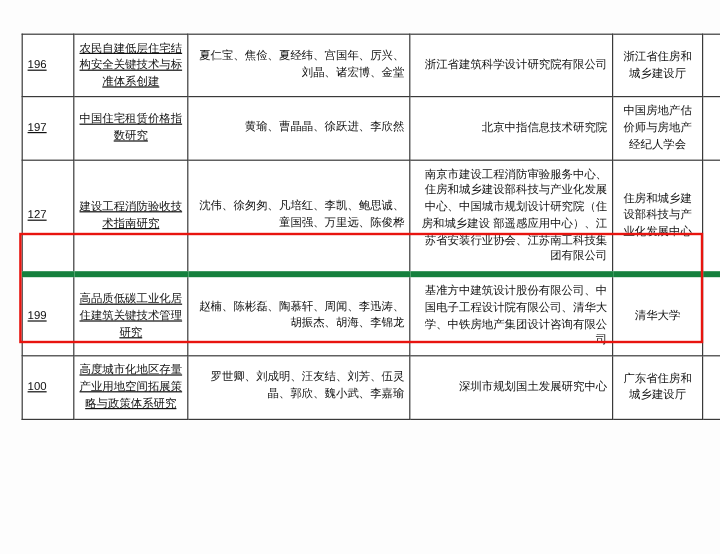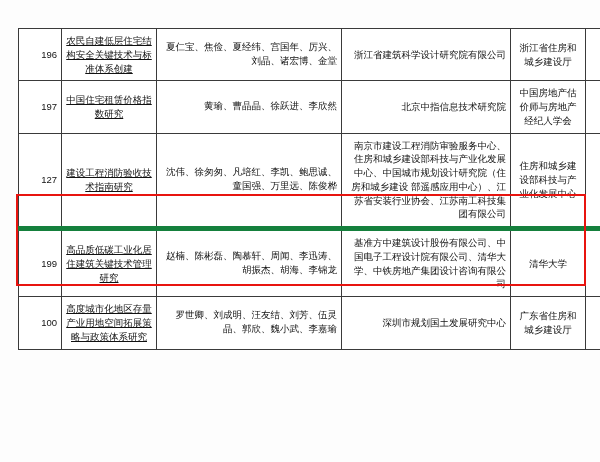--- a/index.html
+++ b/index.html
@@ -35,23 +35,24 @@
     border: 1px solid #3a3a3a;
     vertical-align: middle;
     padding: 5px 4px;
     font-size: 9.5px;
     line-height: 1.45;
     color: #111111;
     word-break: break-all;
   }
   td.col-no {
     width: 34px;
-    text-align: right;
+    text-align: left;
     font-size: 11px;
     letter-spacing: 0px;
+    text-decoration: underline;
   }
   td.col-title {
     width: 86px;
     text-align: center;
     padding-left: 6px;
     padding-right: 5px;
     text-decoration: underline;
   }
   td.col-authors {
     width: 176px;

